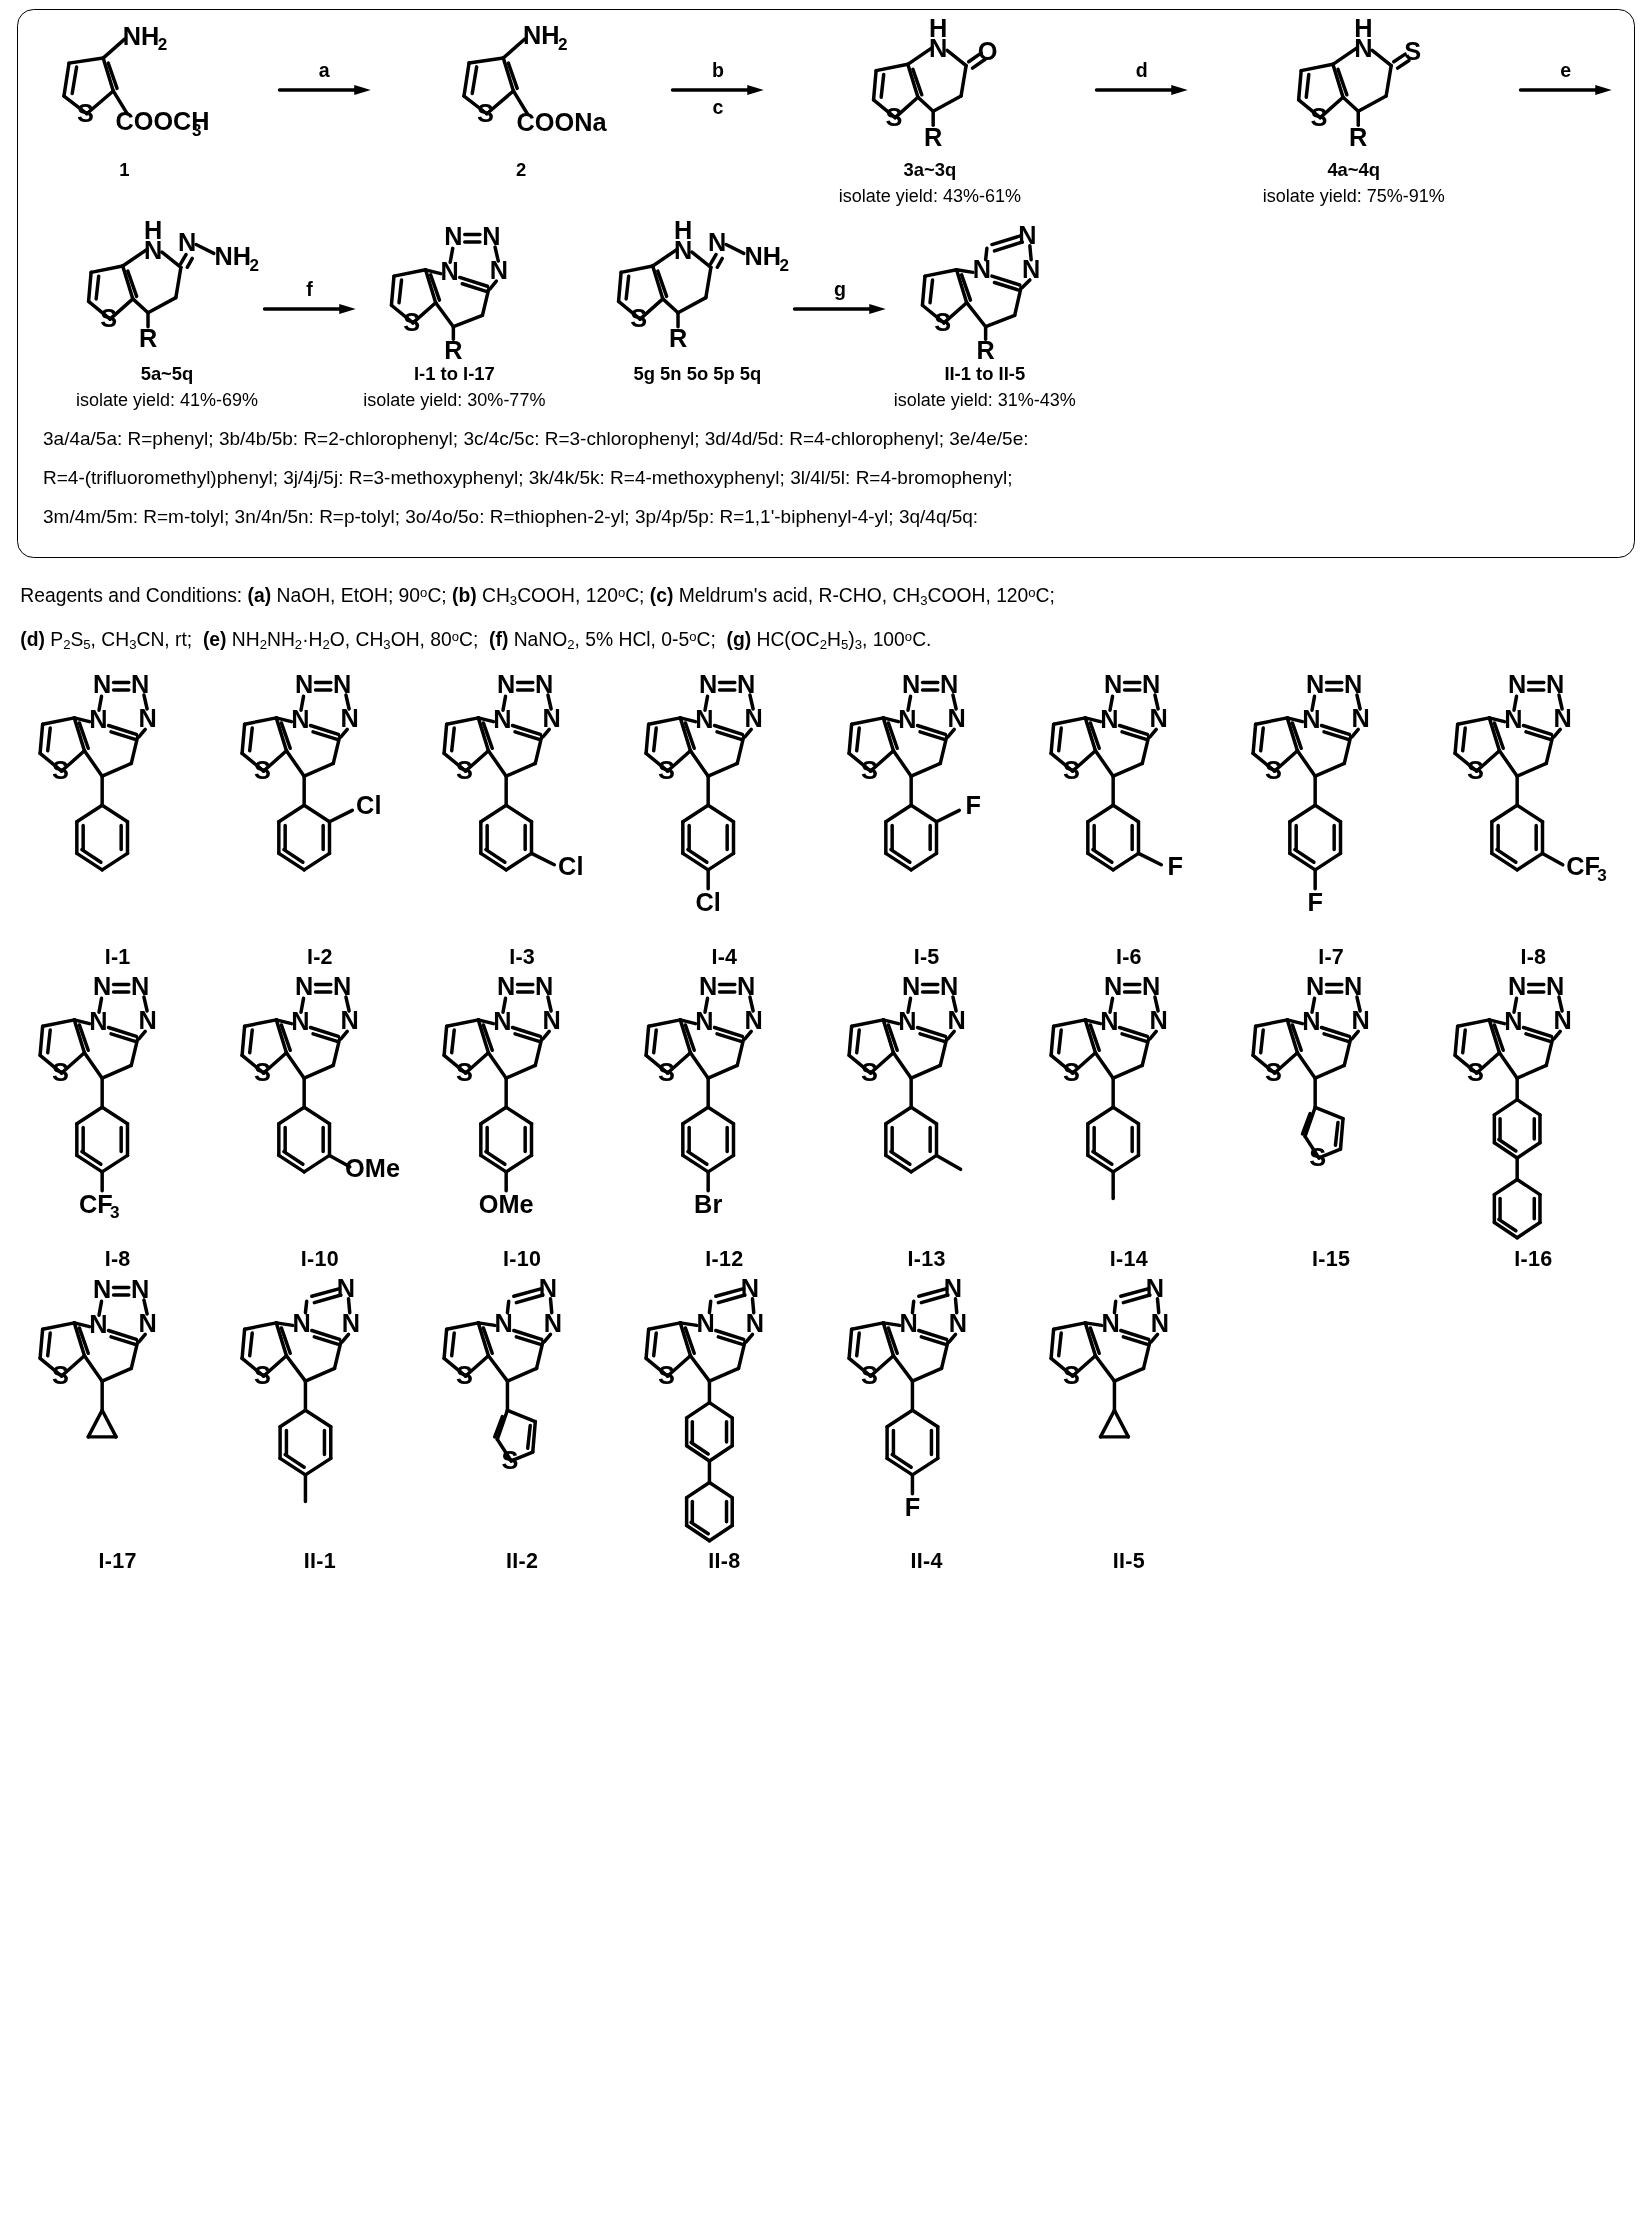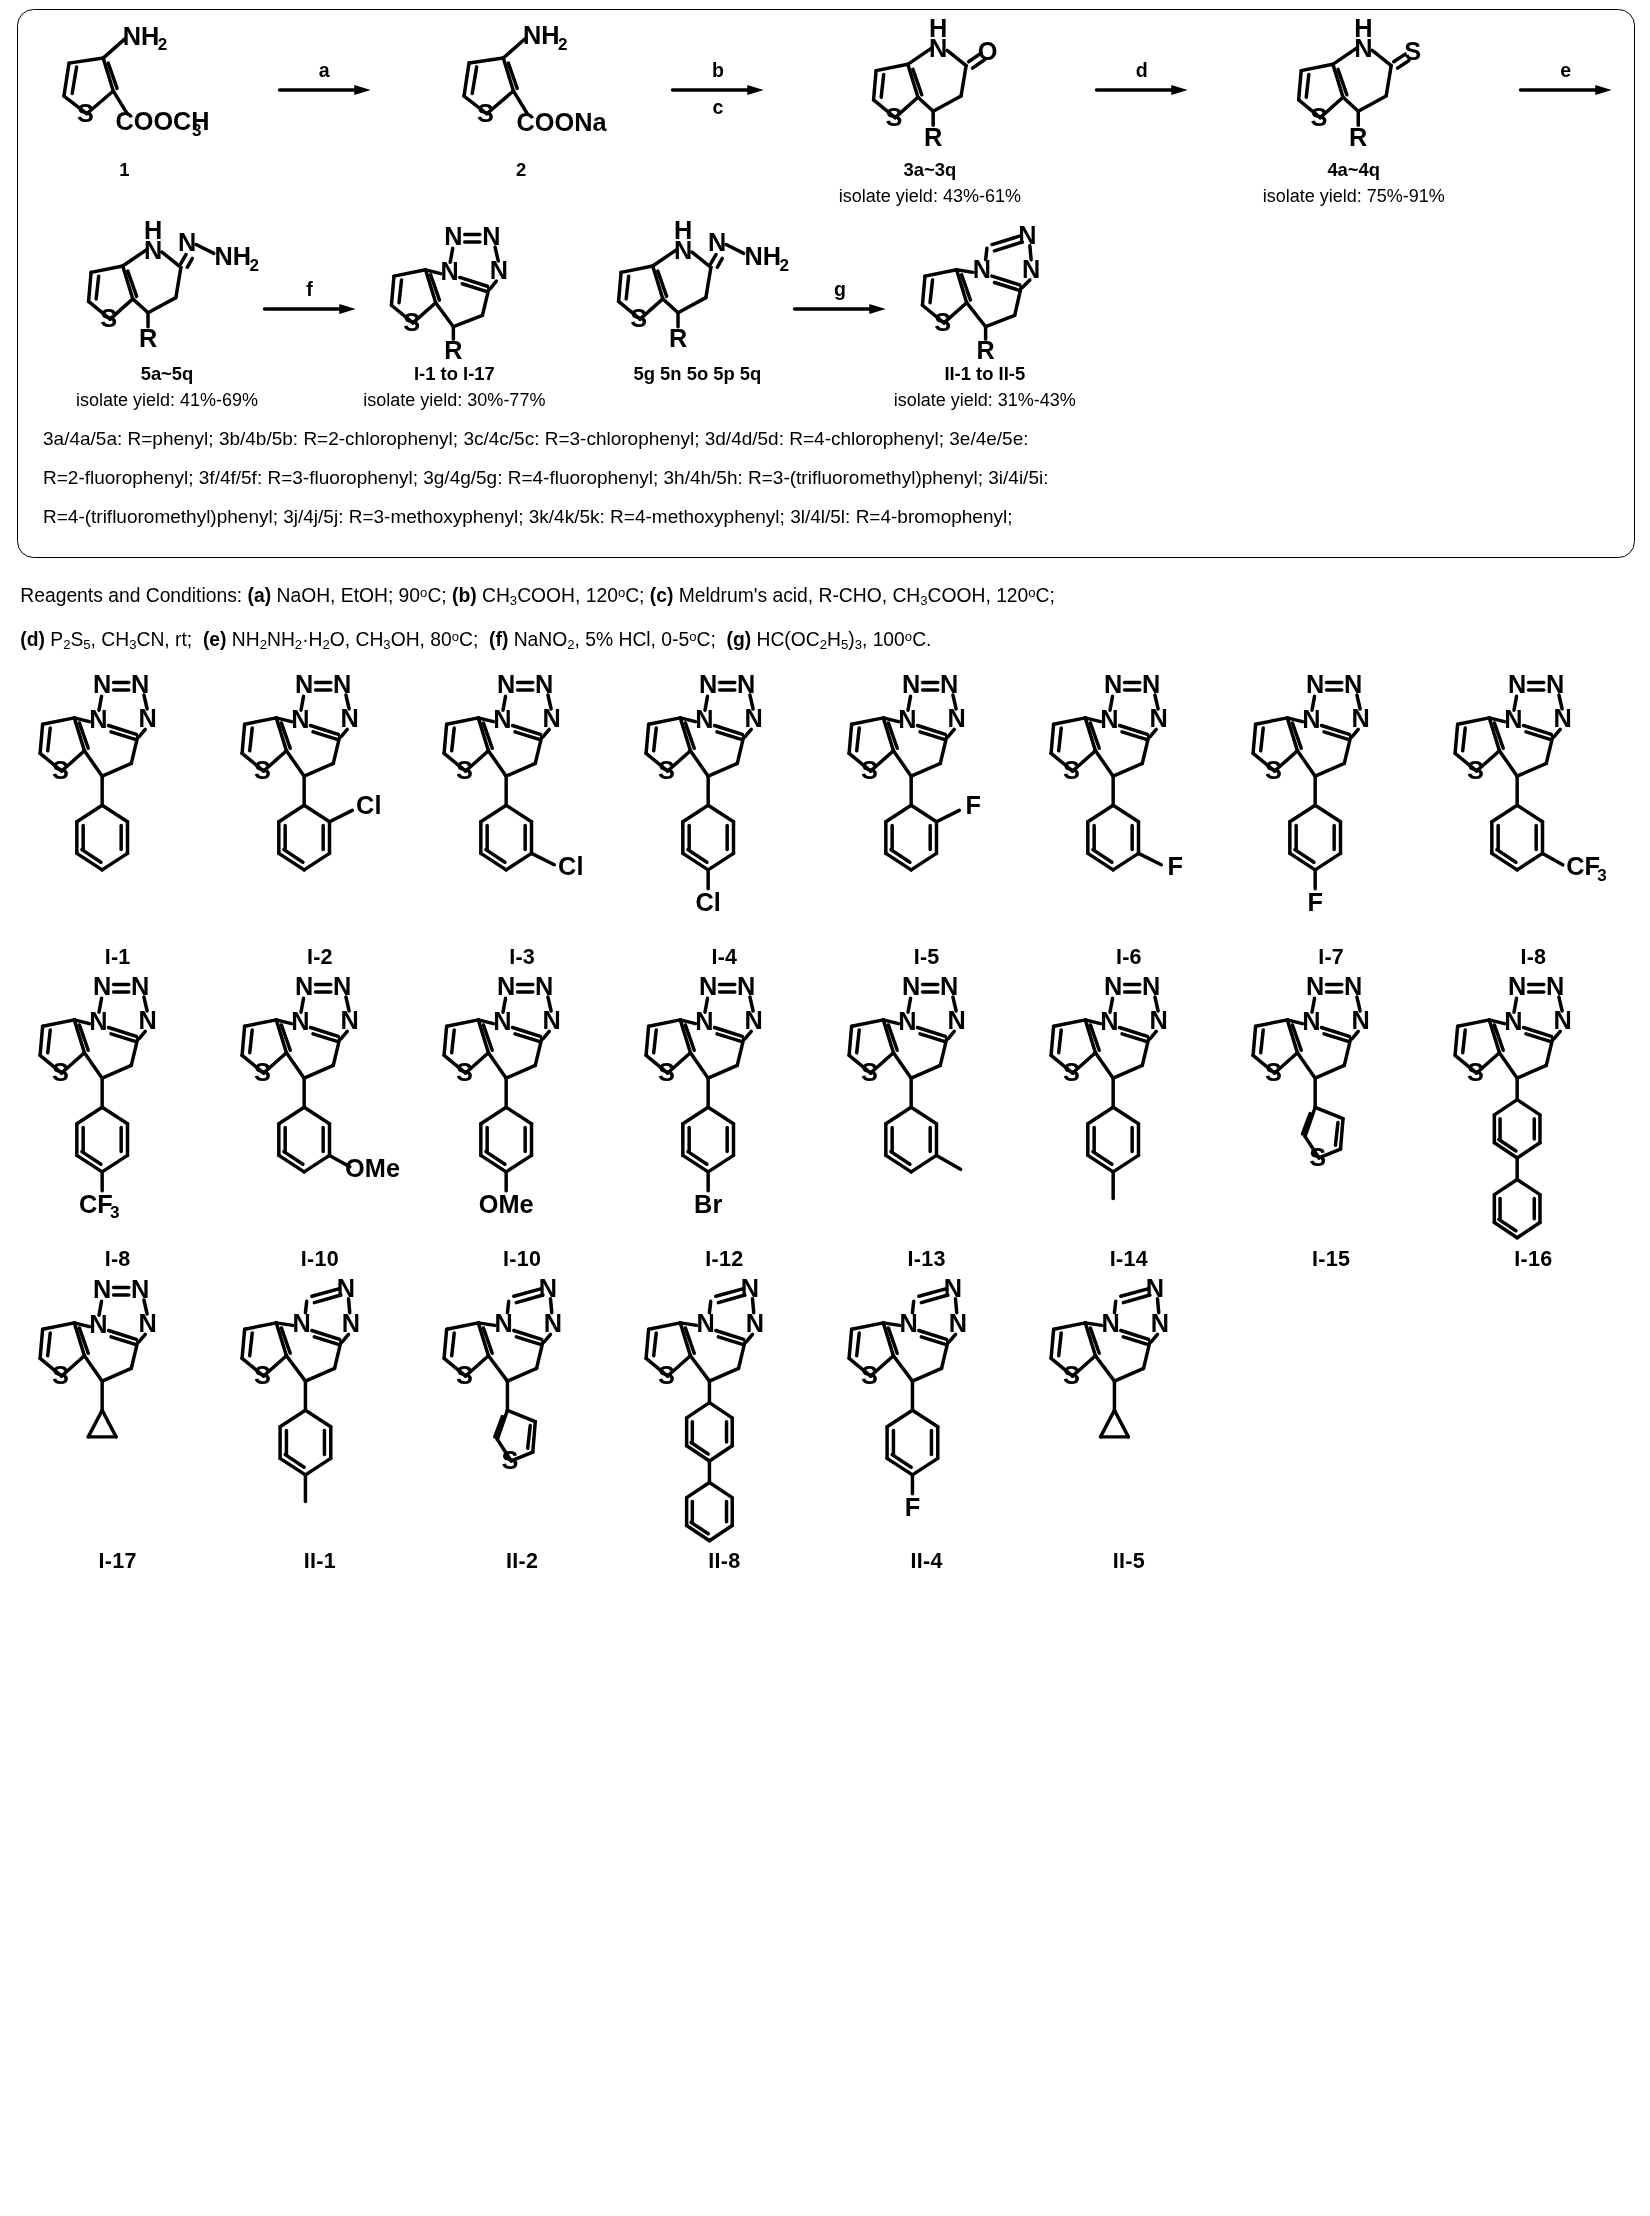--- a/index.html
+++ b/index.html
@@ -380,22 +380,22 @@
           </svg>
         </div>
         <div class="caption">II-1 to II-5</div>
         <div class="yield">isolate yield: 31%-43%</div>
       </div>
 
     </div>
 
     <div class="rdefs">
       <p>3a/4a/5a:  R=phenyl;  3b/4b/5b:  R=2-chlorophenyl;  3c/4c/5c:  R=3-chlorophenyl;  3d/4d/5d:  R=4-chlorophenyl;  3e/4e/5e:</p>
-      <p>R=2-fluorophenyl;  3f/4f/5f:  R=3-fluorophenyl;  3g/4g/5g:  R=4-fluorophenyl;  3h/4h/5h:  R=3-(trifluoromethyl)phenyl;  3i/4i/5i:</p>
       <p>R=4-(trifluoromethyl)phenyl;   3j/4j/5j:   R=3-methoxyphenyl;   3k/4k/5k:   R=4-methoxyphenyl;   3l/4l/5l:   R=4-bromophenyl;</p>
+      <p>3m/4m/5m:   R=m-tolyl;   3n/4n/5n:   R=p-tolyl;   3o/4o/5o:   R=thiophen-2-yl;   3p/4p/5p:   R=1,1'-biphenyl-4-yl;   3q/4q/5q:</p>
     </div>
 
   </div>
 
   <div class="reagents">
     <p>
       <span>Reagents and Conditions: </span><b>(a)</b> NaOH, EtOH; 90<sup>o</sup>C; <b>(b)</b> CH<sub>3</sub>COOH, 120<sup>o</sup>C; <b>(c)</b> Meldrum's acid, R-CHO, CH<sub>3</sub>COOH, 120<sup>o</sup>C;
     </p>
     <p>
       <b>(d)</b> P<sub>2</sub>S<sub>5</sub>, CH<sub>3</sub>CN, rt;&nbsp; <b>(e)</b> NH<sub>2</sub>NH<sub>2</sub>·H<sub>2</sub>O, CH<sub>3</sub>OH, 80<sup>o</sup>C;&nbsp; <b>(f)</b> NaNO<sub>2</sub>, 5% HCl, 0-5<sup>o</sup>C;&nbsp; <b>(g)</b> HC(OC<sub>2</sub>H<sub>5</sub>)<sub>3</sub>, 100<sup>o</sup>C.

